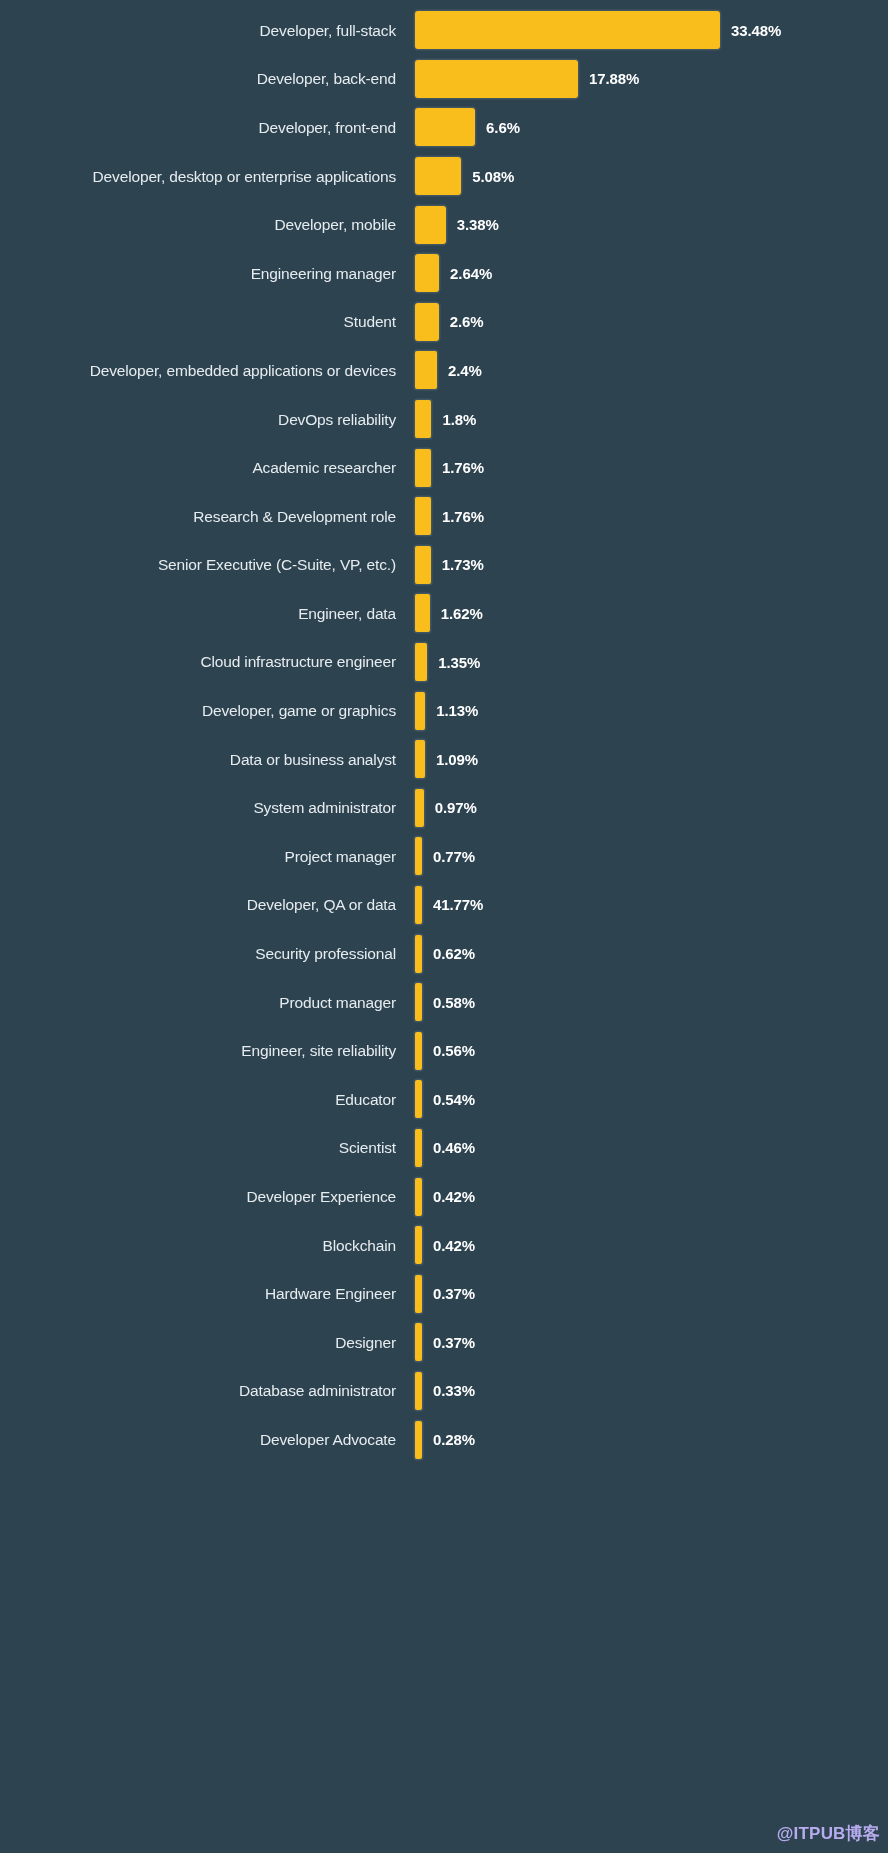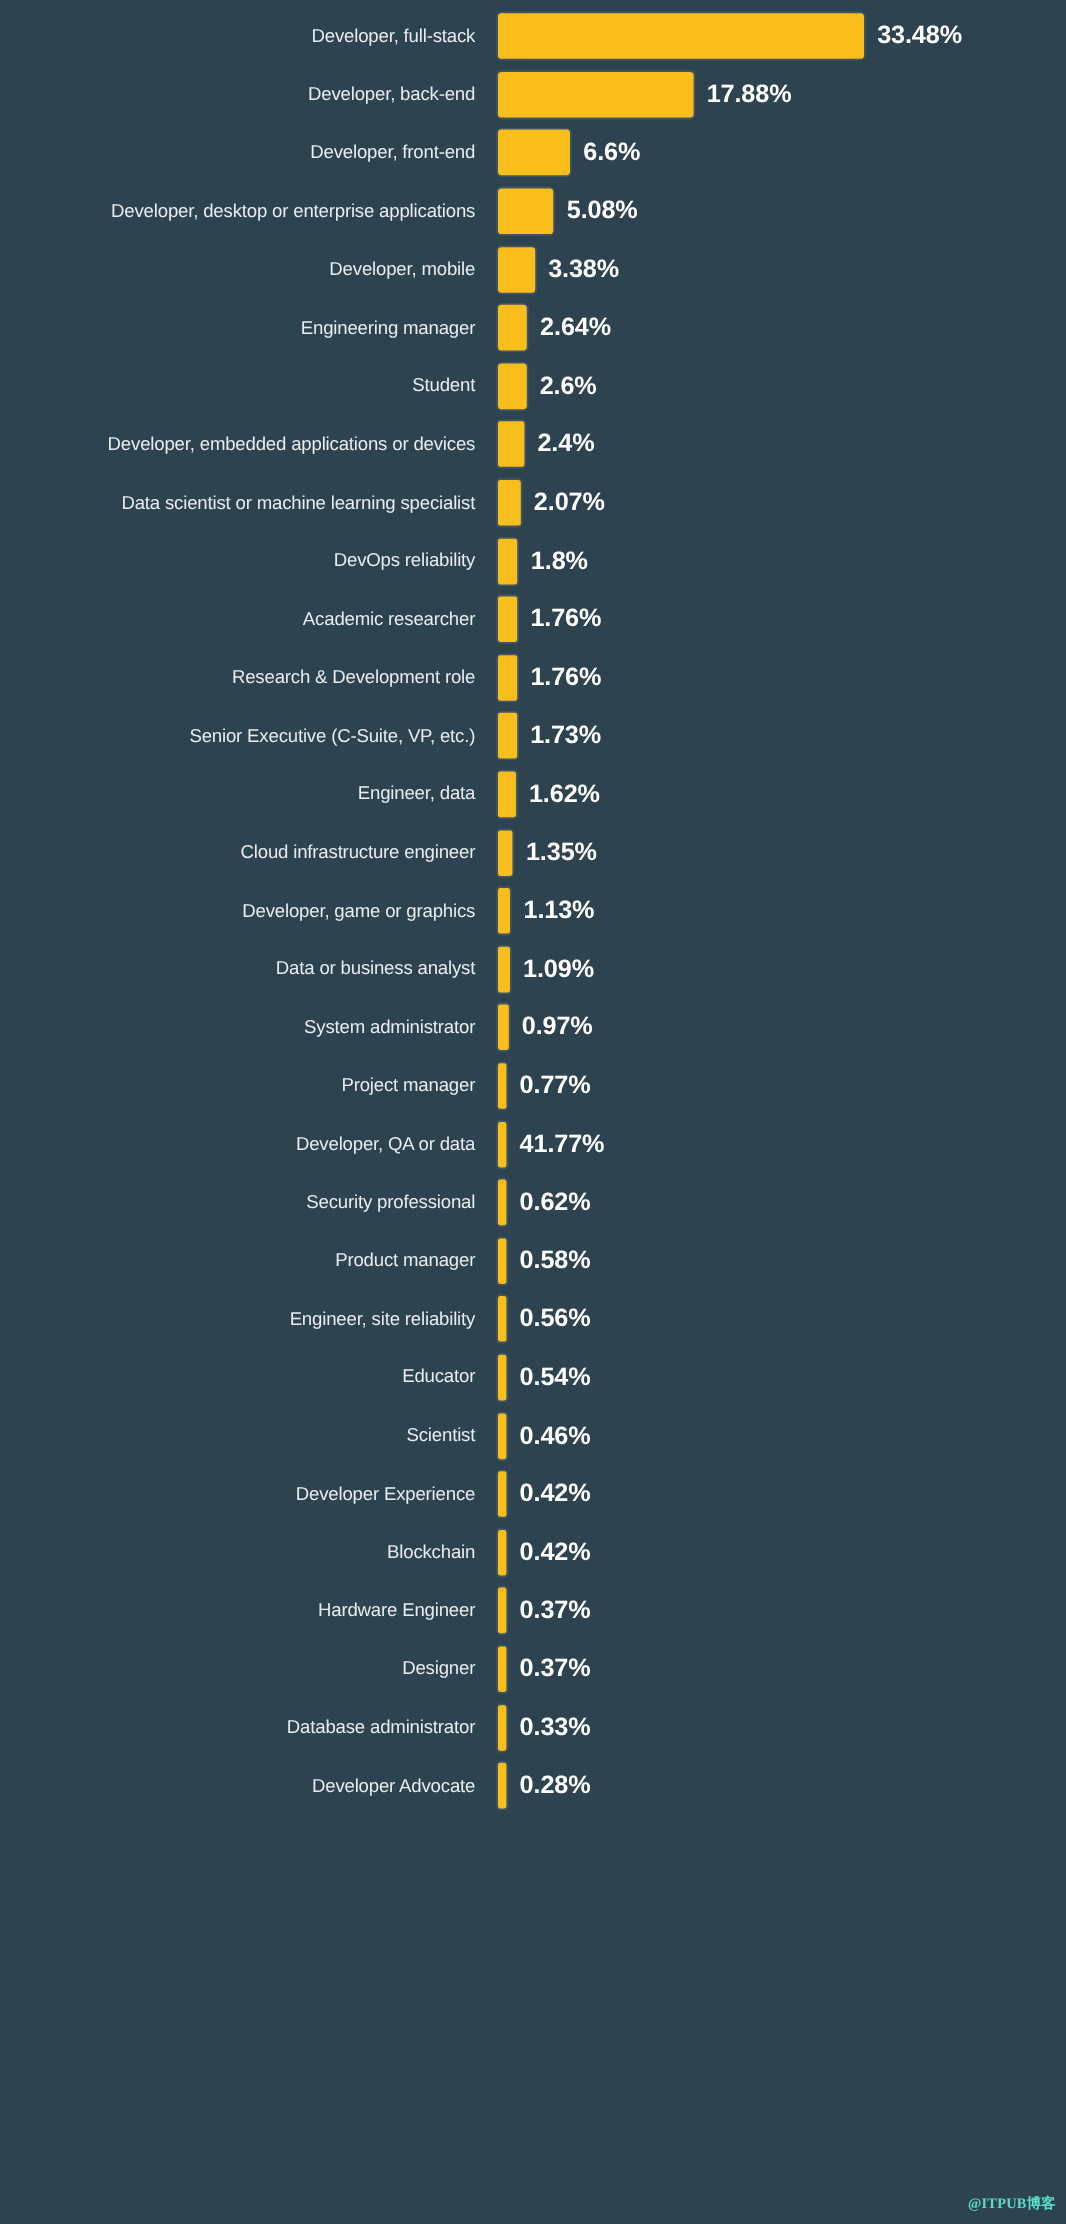--- a/index.html
+++ b/index.html
@@ -73,39 +73,38 @@
     box-shadow: 0 0 0 1.5px rgba(255,255,255,0.10);
     flex: 0 0 auto;
   }
 
   .bar.slim {
     border-radius: 2px;
   }
 
   .value-label {
     color: #ffffff;
-    font-size: 21px;
+    font-size: 15px;
     font-weight: 700;
     margin-left: 11px;
     white-space: nowrap;
     flex: 0 0 auto;
     letter-spacing: -0.1px;
   }
 
   #watermark {
     position: absolute;
     right: 8px;
     bottom: 8px;
-    color: #5eead4;
-    font-size: 12px;
+    color: #c4b5fd;
+    font-size: 17px;
     font-weight: 700;
     letter-spacing: 0.2px;
     opacity: 0.92;
     pointer-events: none;
-    font-family: Liberation Serif, serif;
   }
 </style>
 </head>
 <body>
 
 <div id="chart-root">
   <div id="rows">
       <div class="bar-row">
         <div class="cat-label">Developer, full-stack</div>
         <div class="bar-wrap">
@@ -156,27 +155,20 @@
         </div>
       </div>
       <div class="bar-row">
         <div class="cat-label">Developer, embedded applications or devices</div>
         <div class="bar-wrap">
           <div class="bar slim" style="width: 21.9px; background: rgb(249, 189, 28);"></div>
           <div class="value-label">2.4%</div>
         </div>
       </div>
       <div class="bar-row">
-        <div class="cat-label">Data scientist or machine learning specialist</div>
-        <div class="bar-wrap">
-          <div class="bar slim" style="width: 18.9px; background: rgb(249, 189, 28);"></div>
-          <div class="value-label">2.07%</div>
-        </div>
-      </div>
-      <div class="bar-row">
         <div class="cat-label">DevOps reliability</div>
         <div class="bar-wrap">
           <div class="bar slim" style="width: 16.4px; background: rgb(249, 189, 28);"></div>
           <div class="value-label">1.8%</div>
         </div>
       </div>
       <div class="bar-row">
         <div class="cat-label">Academic researcher</div>
         <div class="bar-wrap">
           <div class="bar slim" style="width: 16px; background: rgb(249, 189, 28);"></div>

